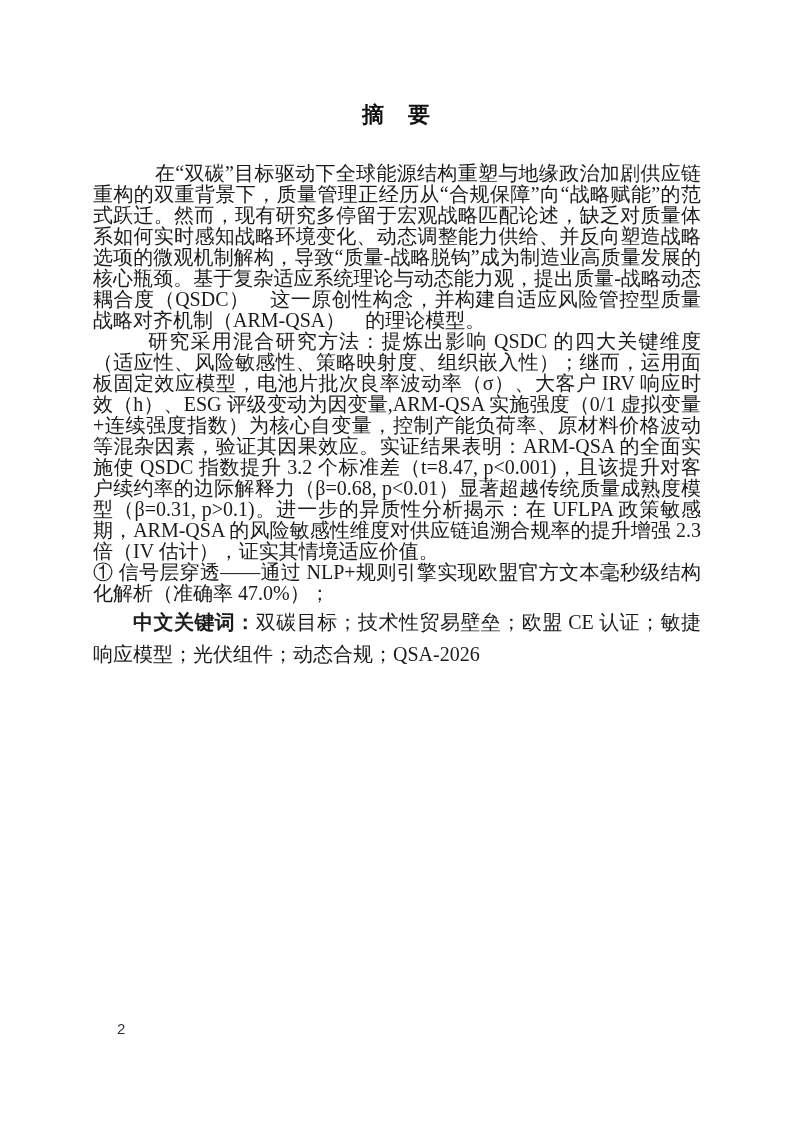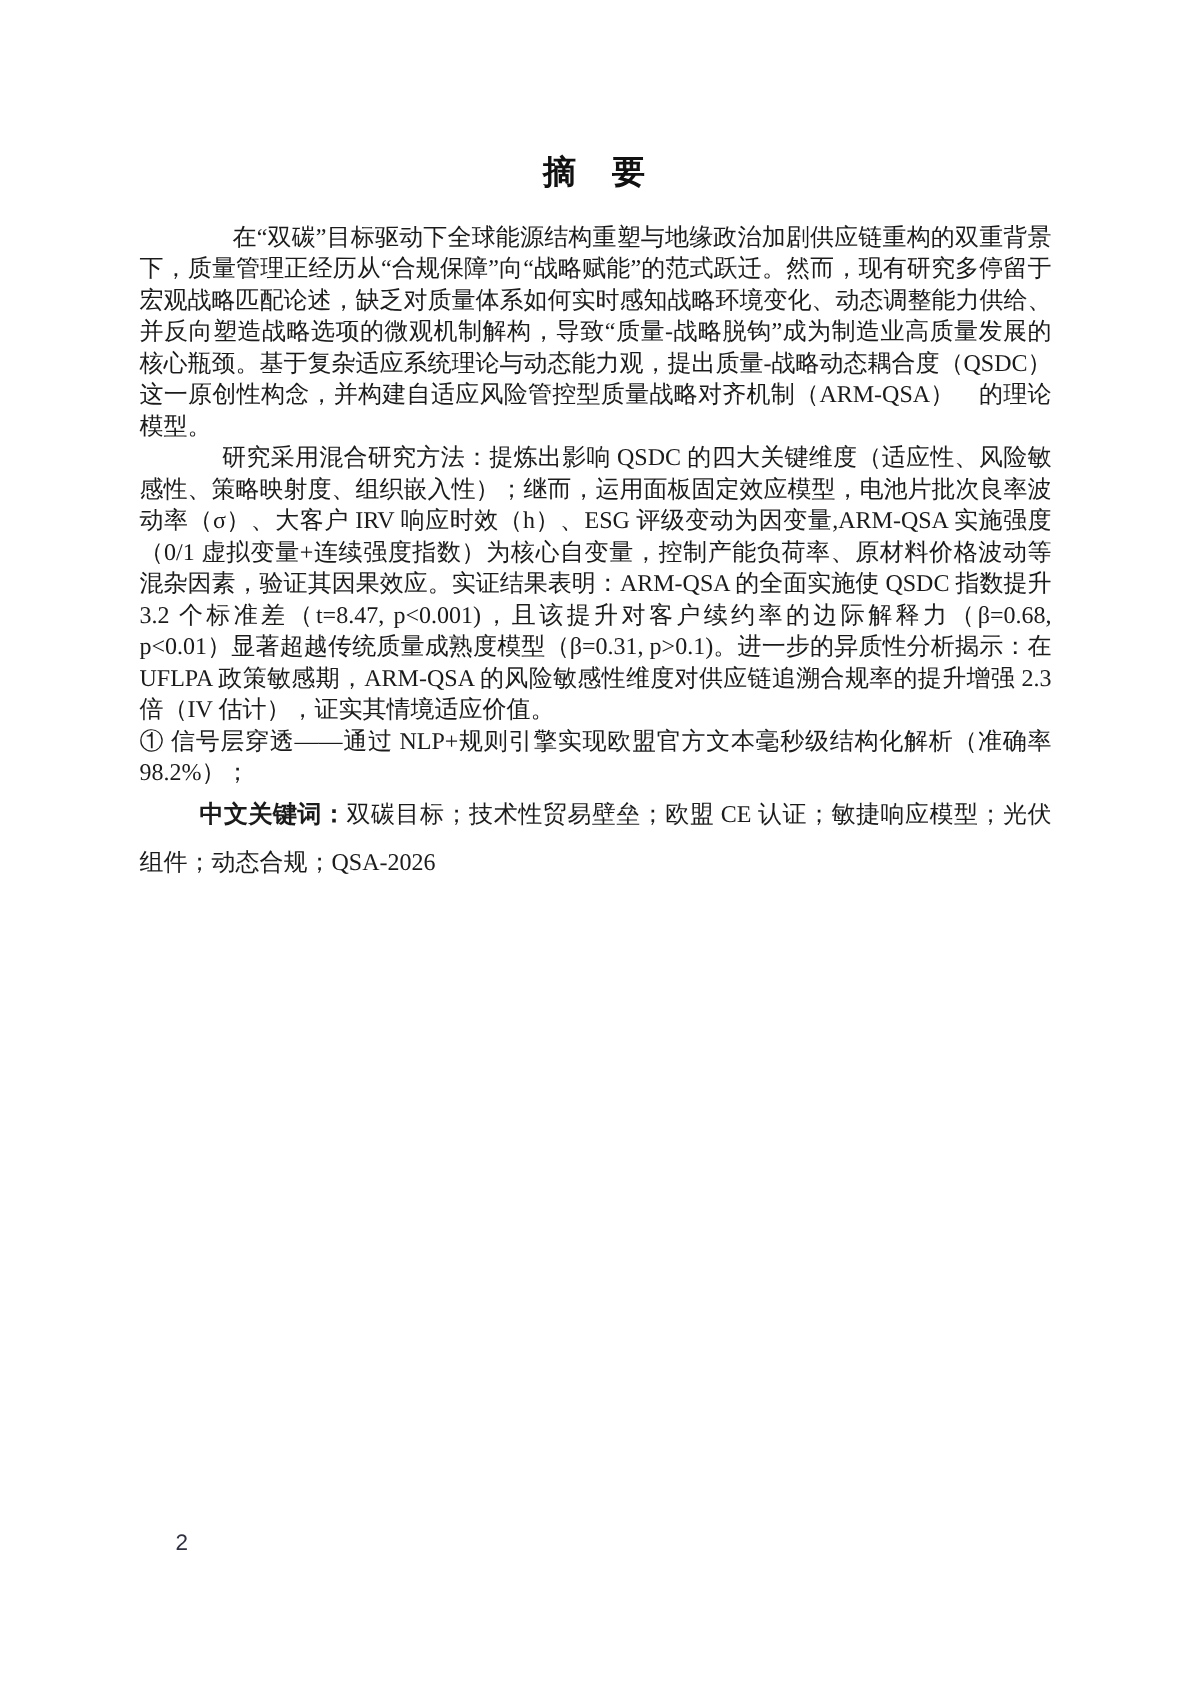--- a/index.html
+++ b/index.html
@@ -29,23 +29,23 @@
     width: 793px;
     text-align: center;
     font-size: 22px;
     font-weight: 700;
     color: #111;
     letter-spacing: 1px;
   }
   .content {
     position: absolute;
     left: 93px;
-    top: 148px;
+    top: 163px;
     width: 608px;
-    font-size: 16px;
+    font-size: 20px;
     line-height: 21px;
     text-align: justify;
   }
   .para {
     margin: 0;
     text-indent: 55px;
   }
   .para.first {
     text-indent: 62px;
   }
@@ -75,20 +75,20 @@
 </head>
 <body>
 
 <div class="doc-page">
 
   <div class="doc-title">摘　要</div>
 
   <div class="content">
     <p class="para first">在“双碳”目标驱动下全球能源结构重塑与地缘政治加剧供应链重构的双重背景下，质量管理正经历从“合规保障”向“战略赋能”的范式跃迁。然而，现有研究多停留于宏观战略匹配论述，缺乏对质量体系如何实时感知战略环境变化、动态调整能力供给、并反向塑造战略选项的微观机制解构，导致“质量-战略脱钩”成为制造业高质量发展的核心瓶颈。基于复杂适应系统理论与动态能力观，提出质量-战略动态耦合度（QSDC）　这一原创性构念，并构建自适应风险管控型质量战略对齐机制（ARM-QSA）　的理论模型。</p>
     <p class="para">研究采用混合研究方法：提炼出影响 QSDC 的四大关键维度（适应性、风险敏感性、策略映射度、组织嵌入性）；继而，运用面板固定效应模型，电池片批次良率波动率（σ）、大客户 IRV 响应时效（h）、ESG 评级变动为因变量,ARM-QSA 实施强度（0/1 虚拟变量+连续强度指数）为核心自变量，控制产能负荷率、原材料价格波动等混杂因素，验证其因果效应。实证结果表明：ARM-QSA 的全面实施使 QSDC 指数提升 3.2 个标准差（t=8.47, p&lt;0.001)，且该提升对客户续约率的边际解释力（β=0.68, p&lt;0.01）显著超越传统质量成熟度模型（β=0.31, p&gt;0.1)。进一步的异质性分析揭示：在 UFLPA 政策敏感期，ARM-QSA 的风险敏感性维度对供应链追溯合规率的提升增强 2.3 倍（IV 估计），证实其情境适应价值。</p>
-    <p class="para item">① 信号层穿透——通过 NLP+规则引擎实现欧盟官方文本毫秒级结构化解析（准确率 98.2%）；</p>
+    <p class="para item">① 信号层穿透——通过 NLP+规则引擎实现欧盟官方文本毫秒级结构化解析（准确率 47.0%）；</p>
 
     <p class="kw-para"><span class="kw-label">中文关键词：</span><span>双碳目标；技术性贸易壁垒；欧盟 CE 认证；敏捷响应模型；光伏组件；动态合规；QSA-2026</span></p>
   </div>
 
   <div class="page-num">2</div>
 
 </div>
 
 </body></html>

